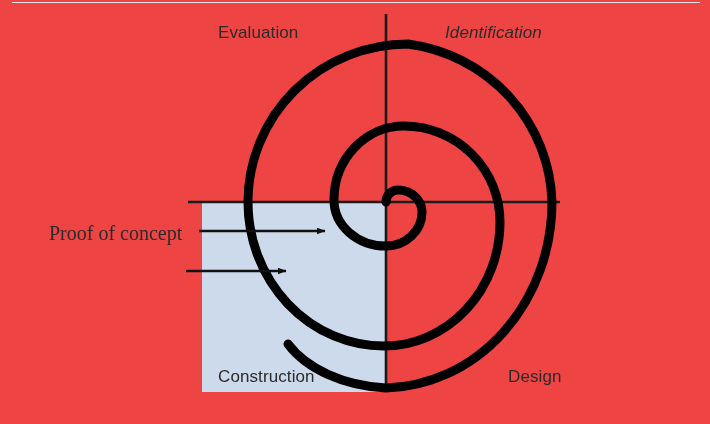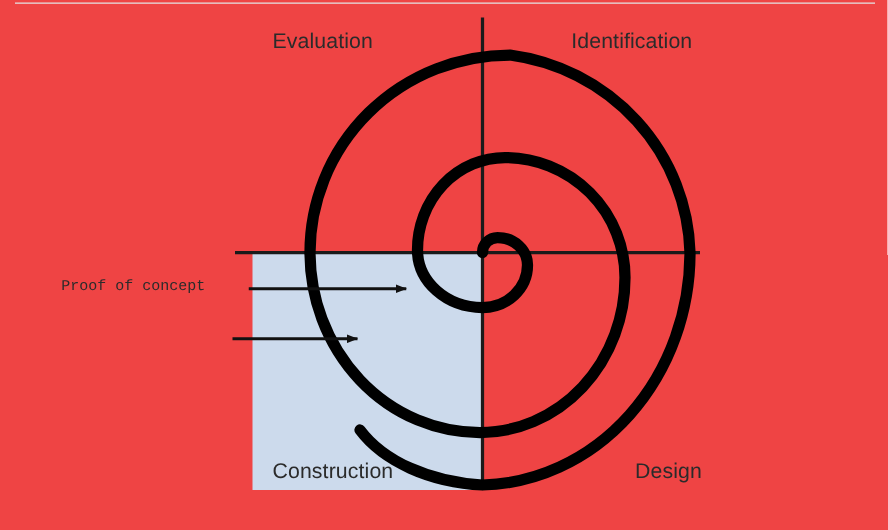--- a/index.html
+++ b/index.html
@@ -37,28 +37,28 @@
     position: absolute;
     font-family: "Liberation Sans", sans-serif;
     font-size: 17px;
     color: #2b2b2b;
     white-space: nowrap;
     letter-spacing: 0.1px;
     line-height: 1;
   }
   .anno-label {
     position: absolute;
-    font-family: Liberation Mono, monospace;
-    font-size: 12px;
+    font-family: Liberation Serif, serif;
+    font-size: 20px;
     color: #2b2b2b;
     white-space: nowrap;
     line-height: 1;
   }
   #label-evaluation   { left: 218px; top: 24px; }
-  #label-identification { left: 457px; top: 24px; }
+  #label-identification { left: 445px; top: 24px; font-style: italic; }
   #label-construction { left: 218px; top: 368px; }
   #label-design       { left: 508px; top: 368px; }
   #label-proof-of-concept { left: 49px;  top: 223px; }
   #label-add-functionality { left: 36px; top: 263px; }
 </style>
 </head>
 <body>
 
 <div id="canvas" style="background: #ef4444;">
 

